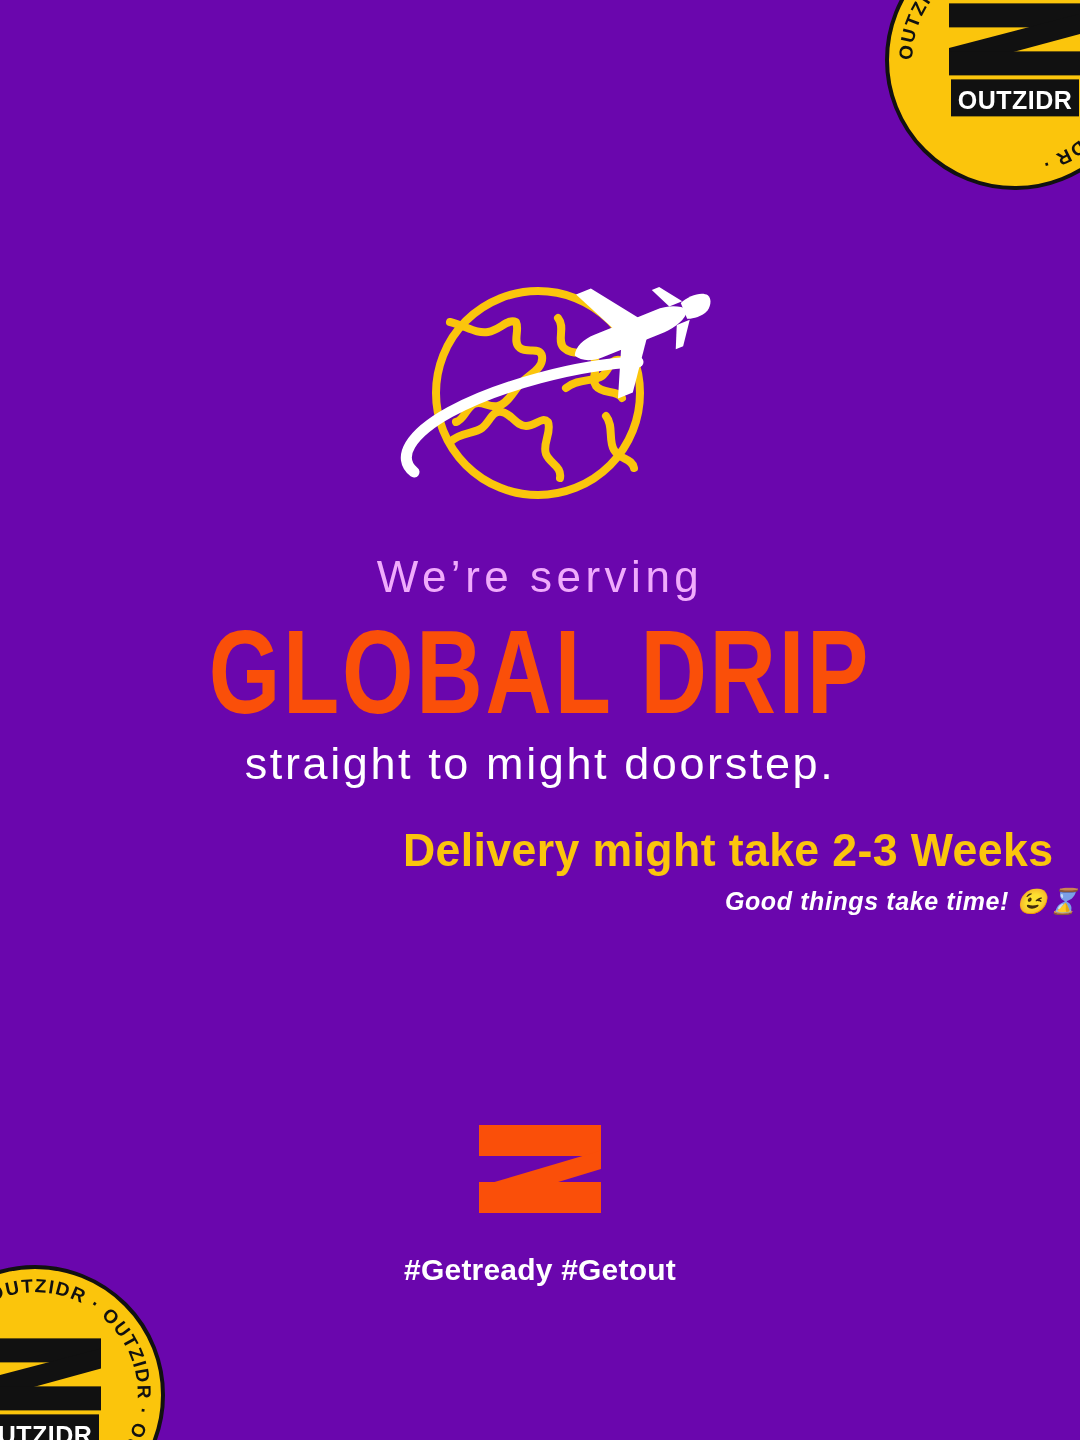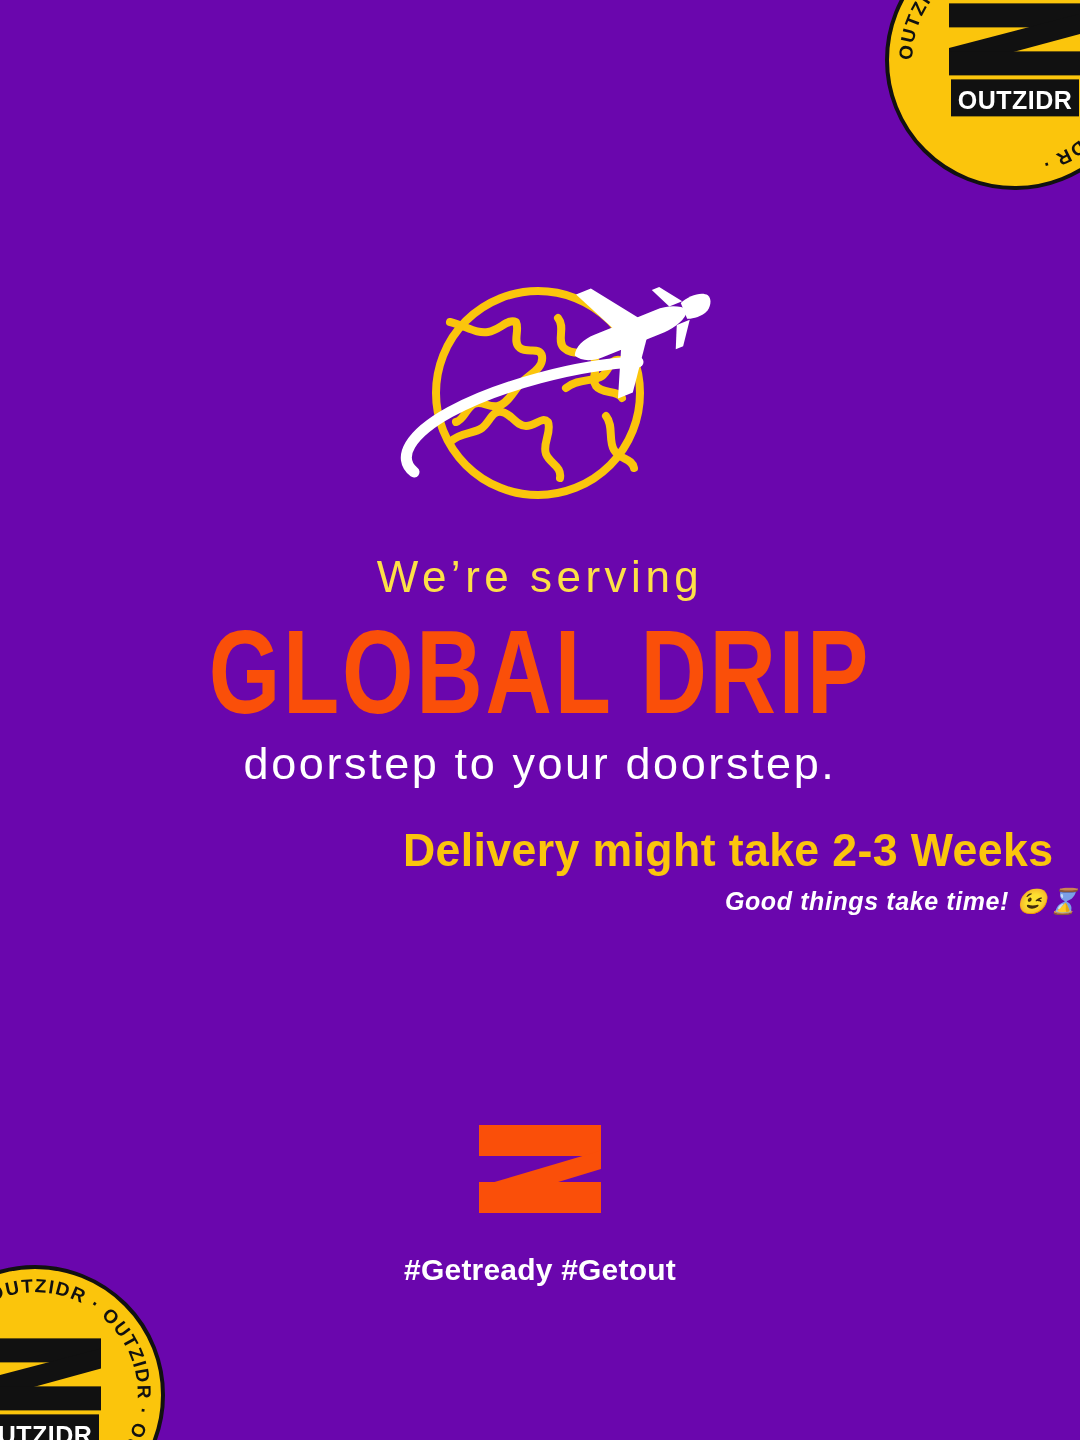--- a/index.html
+++ b/index.html
@@ -77,21 +77,21 @@
   }
   .hero-art svg { width:100%; height:100%; display:block; overflow:visible; }
 
   
   .copy {
     position:absolute;
     left:0; right:0; top:551px;
     text-align:center;
   }
   .line-serving {
-    color:#fde047;
+    color:#f0abfc;
     font-size:44px;
     font-weight:400;
     letter-spacing:4.5px;
     line-height:1.18;
   }
   .line-headline {
     color:#FA4F09;
     font-size:100px;
     font-weight:bold;
     letter-spacing:3px;
@@ -229,21 +229,21 @@
         <path d="M46,44 L24,90 L40,90 L74,44 Z"></path>
         <path d="M106,24 L96,2 L104,2 L120,24 Z"></path>
         <path d="M106,44 L96,66 L104,66 L120,44 Z"></path>
       </g>
     </svg>
   </div>
 
   <div class="copy">
     <div class="line-serving">We’re serving</div>
     <div class="line-headline">GLOBAL DRIP</div>
-    <div class="line-doorstep">doorstep to your doorstep.</div>
+    <div class="line-doorstep">straight to might doorstep.</div>
   </div>
 
   <div class="delivery">
     <div class="delivery-main">Delivery might take 2-3 Weeks</div>
     <div class="delivery-sub">Good things take time! 😉⌛</div>
   </div>
 
   <div class="footer">
     <div class="zmark-orange">
       <div class="zbar ztop"></div>

